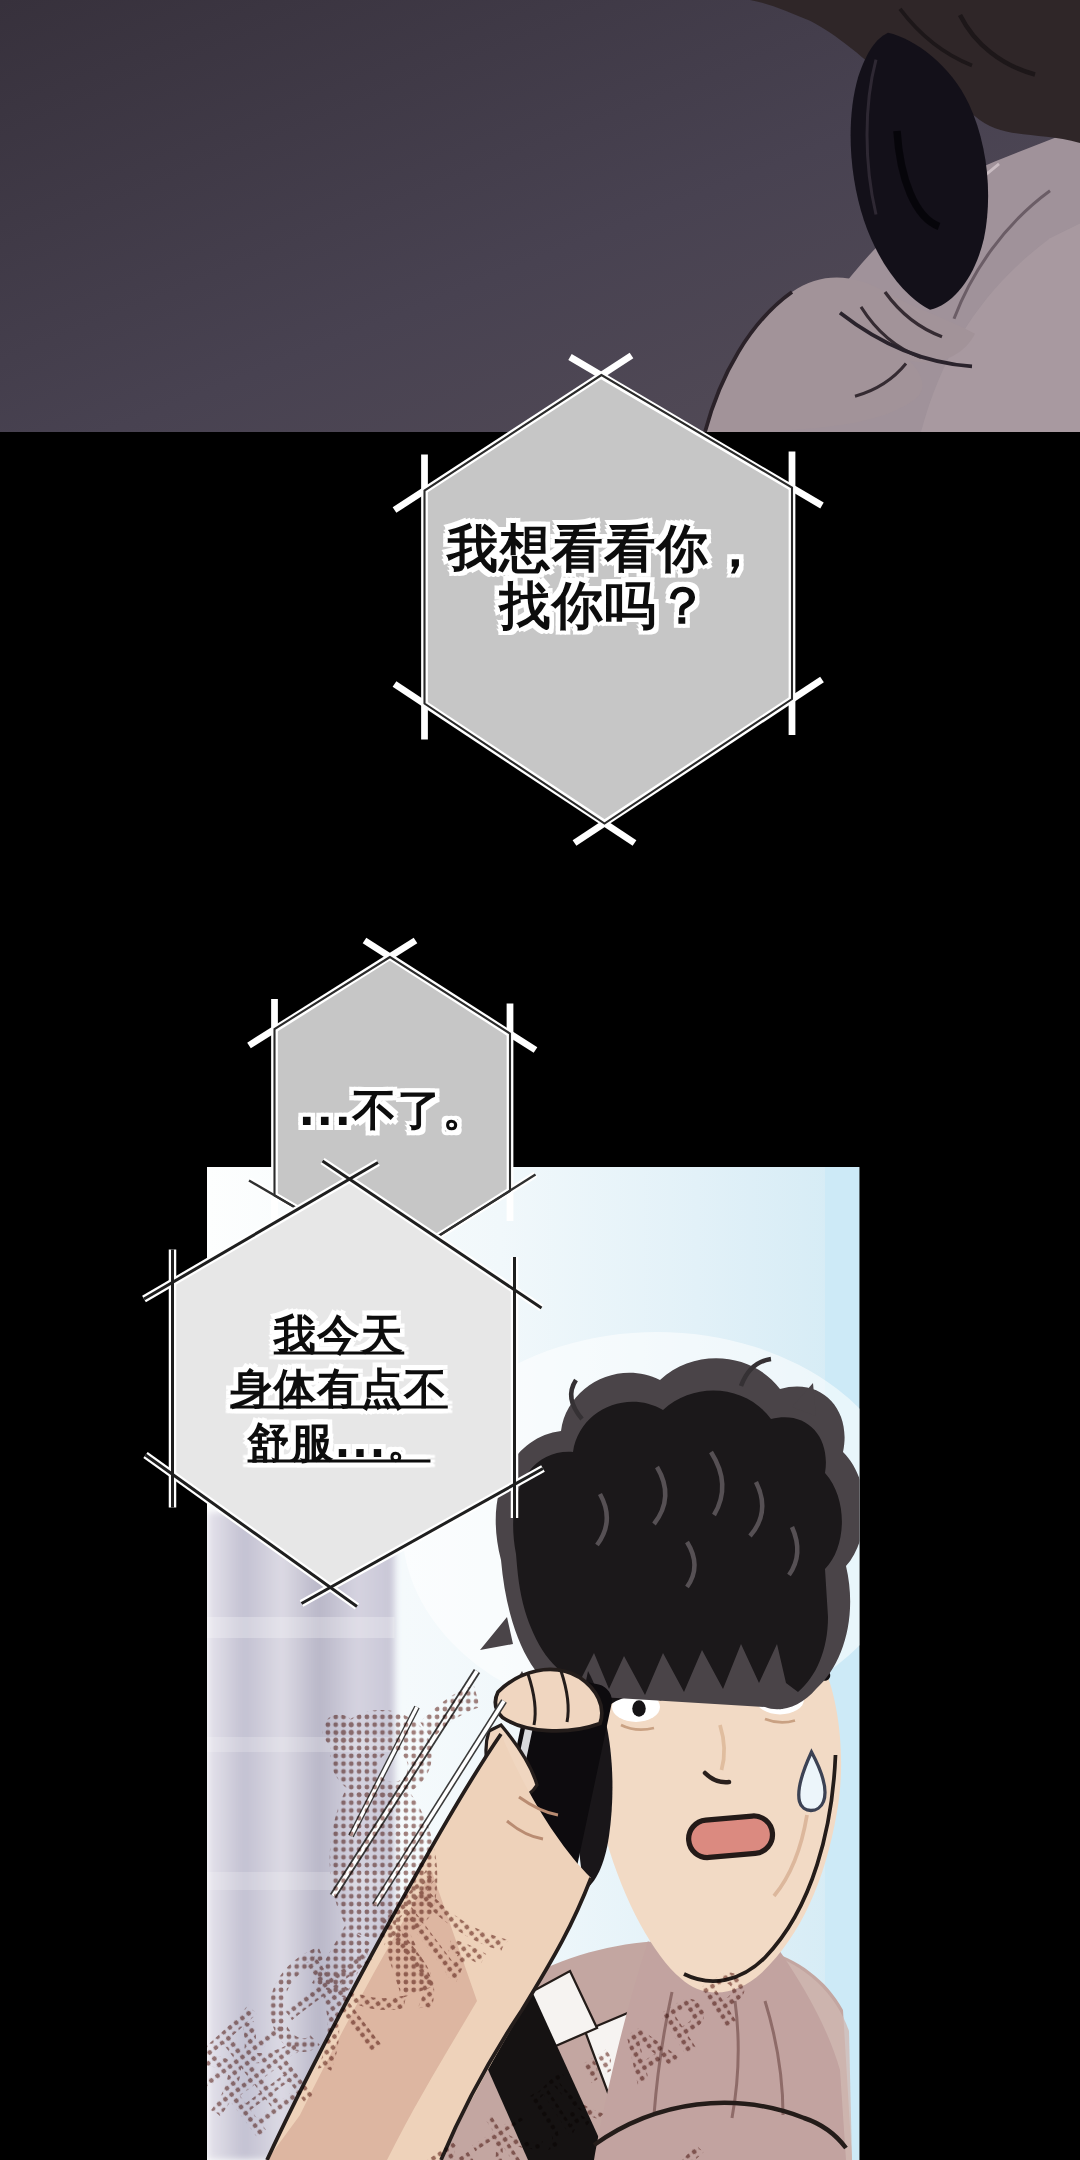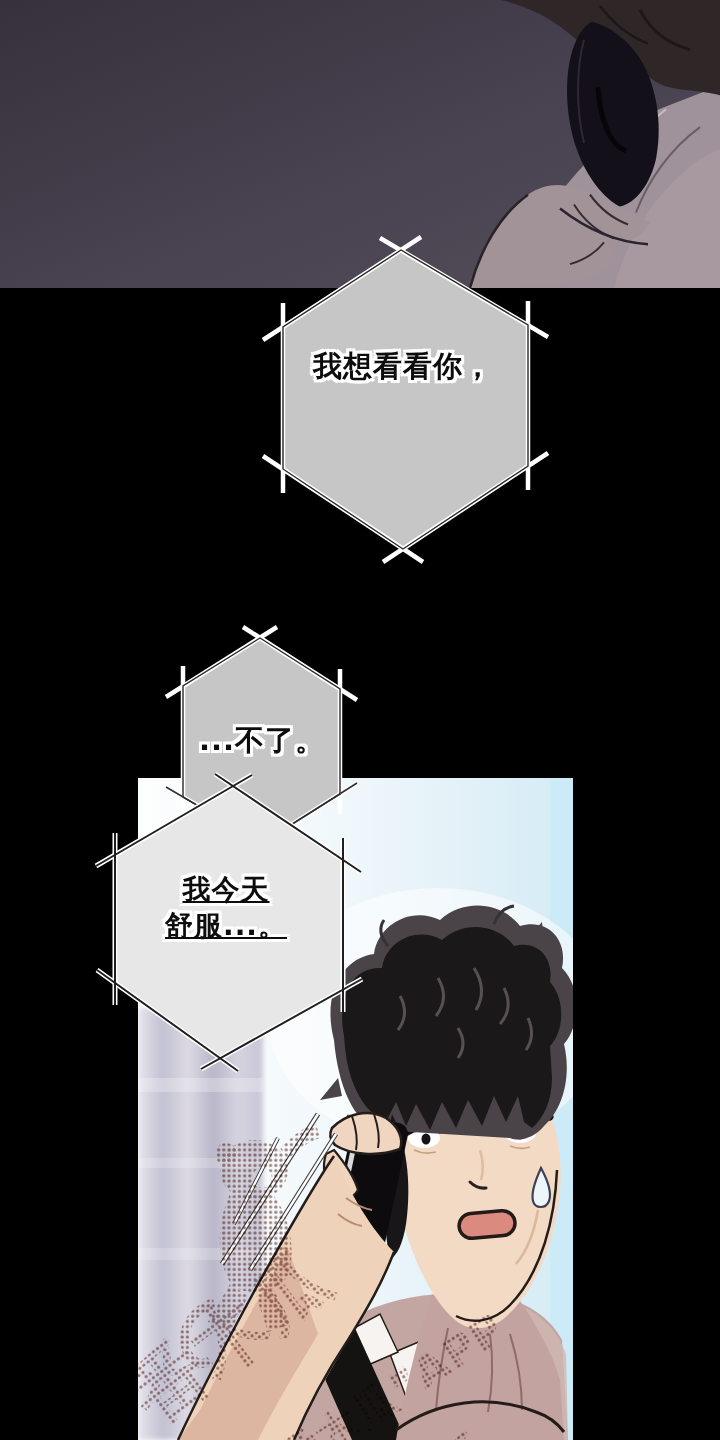--- a/index.html
+++ b/index.html
@@ -16,21 +16,21 @@
     pointer-events:none;
   }
   .speech-text{
     position:absolute;font-weight:bold;color:#0d0d0d;text-align:center;
     letter-spacing:1px;
     text-shadow:
       -3px -3px 0 #fff, 3px -3px 0 #fff, -3px 3px 0 #fff, 3px 3px 0 #fff,
       -3px 0 0 #fff, 3px 0 0 #fff, 0 -3px 0 #fff, 0 3px 0 #fff,
       -2px -2px 0 #fff, 2px 2px 0 #fff;
   }
-  .speech-1{left:278px;top:347px;width:250px;font-size:29px;line-height:38px;}
+  .speech-1{left:278px;top:347px;width:250px;font-size:34px;line-height:38px;}
   .speech-2{left:182px;top:722px;width:160px;font-size:29px;line-height:36px;}
   .speech-3{left:116px;top:872px;width:220px;font-size:28px;line-height:36px;text-decoration:underline;}
   .wm-text{font-weight:bold;font-family:"DejaVu Sans","Liberation Sans",sans-serif;}
 </style>
 </head>
 <body>
 
 <div class="page">
 
   <div class="panel panel-top">
@@ -240,22 +240,24 @@
         <path d="M97,970 L238,1071"></path>
           <path d="M201,1069 L362,979"></path>
         <path d="M343,838 L343,1012"></path>
           <path d="M361,872 L215,774"></path>
       </g>
     </g>
   </svg>
 
   <div class="speech-text speech-1">
     <div>我想看看你，</div>
+    <div>找你吗？</div>
   </div>
   <div class="speech-text speech-2">
     <div>...不了。</div>
   </div>
   <div class="speech-text speech-3">
     <div>我今天</div>
+    <div>身体有点不</div>
     <div>舒服...。</div>
   </div>
 
 </div>
 
 </body></html>

